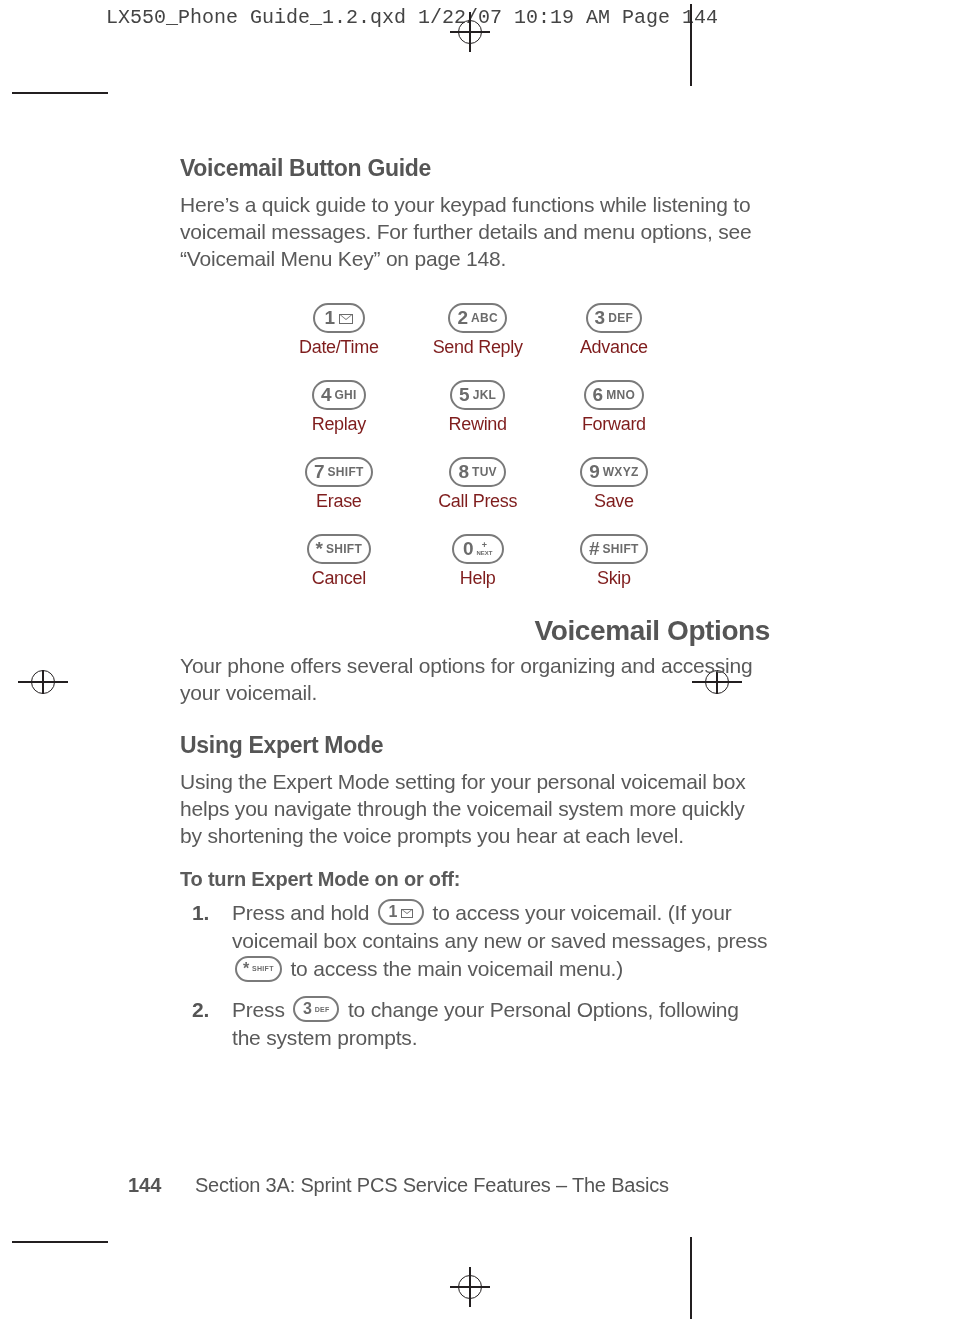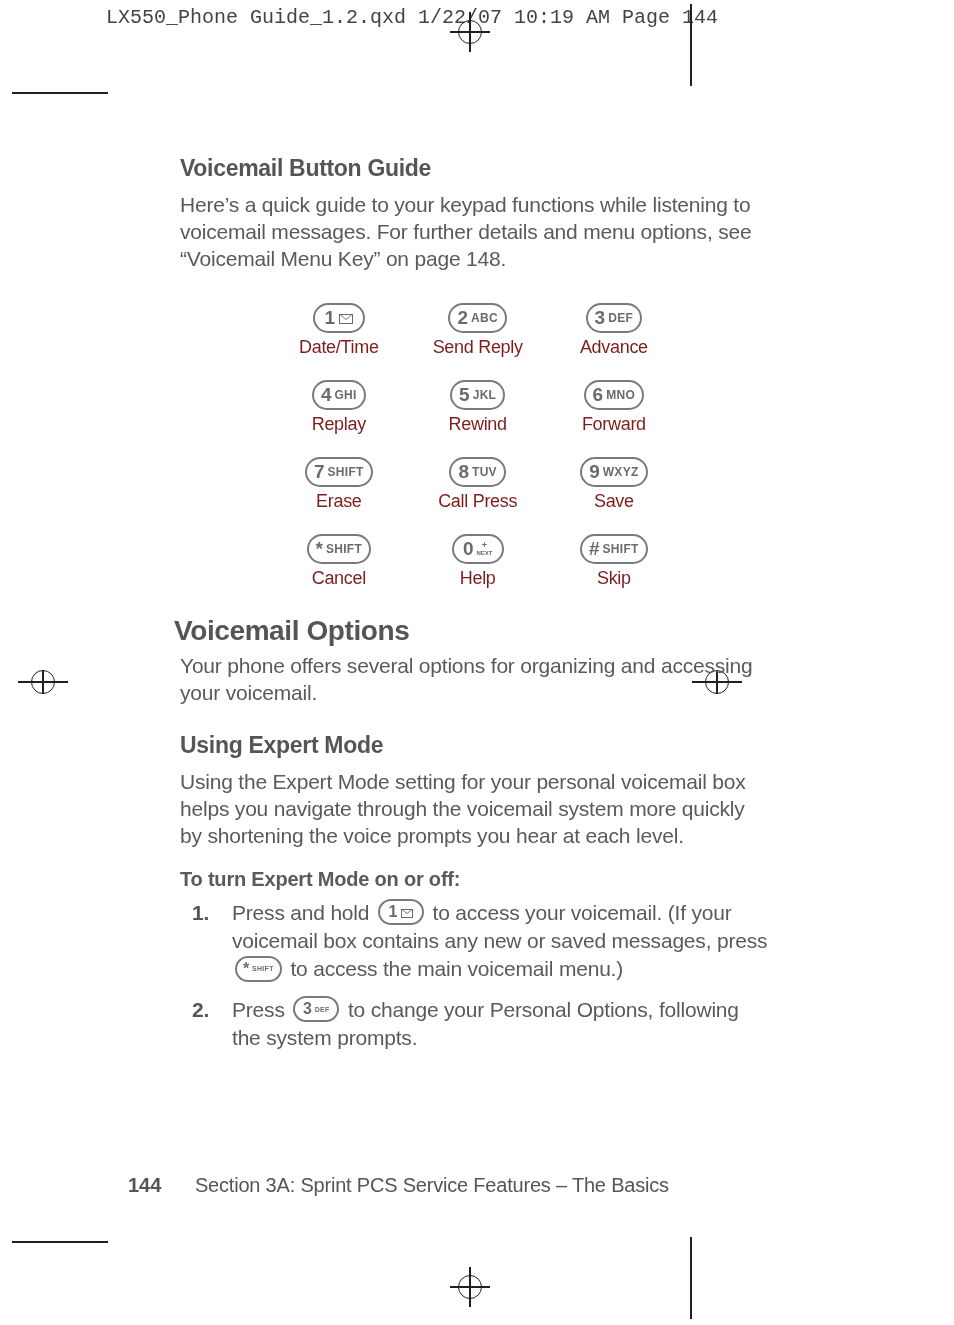--- a/index.html
+++ b/index.html
@@ -72,20 +72,21 @@
     color: #555;
     margin: 0 0 10px 0;
     letter-spacing: -0.3px;
   }
   h2.headline {
     font-size: 28px;
     font-weight: 800;
     color: #555;
     margin: 26px 0 6px -6px;
     letter-spacing: -0.4px;
+    text-align: right;
   }
   p.body {
     font-size: 21px;
     line-height: 1.28;
     color: #5a5a5a;
     margin: 4px 0 0 0;
     letter-spacing: -0.2px;
   }
 
   

